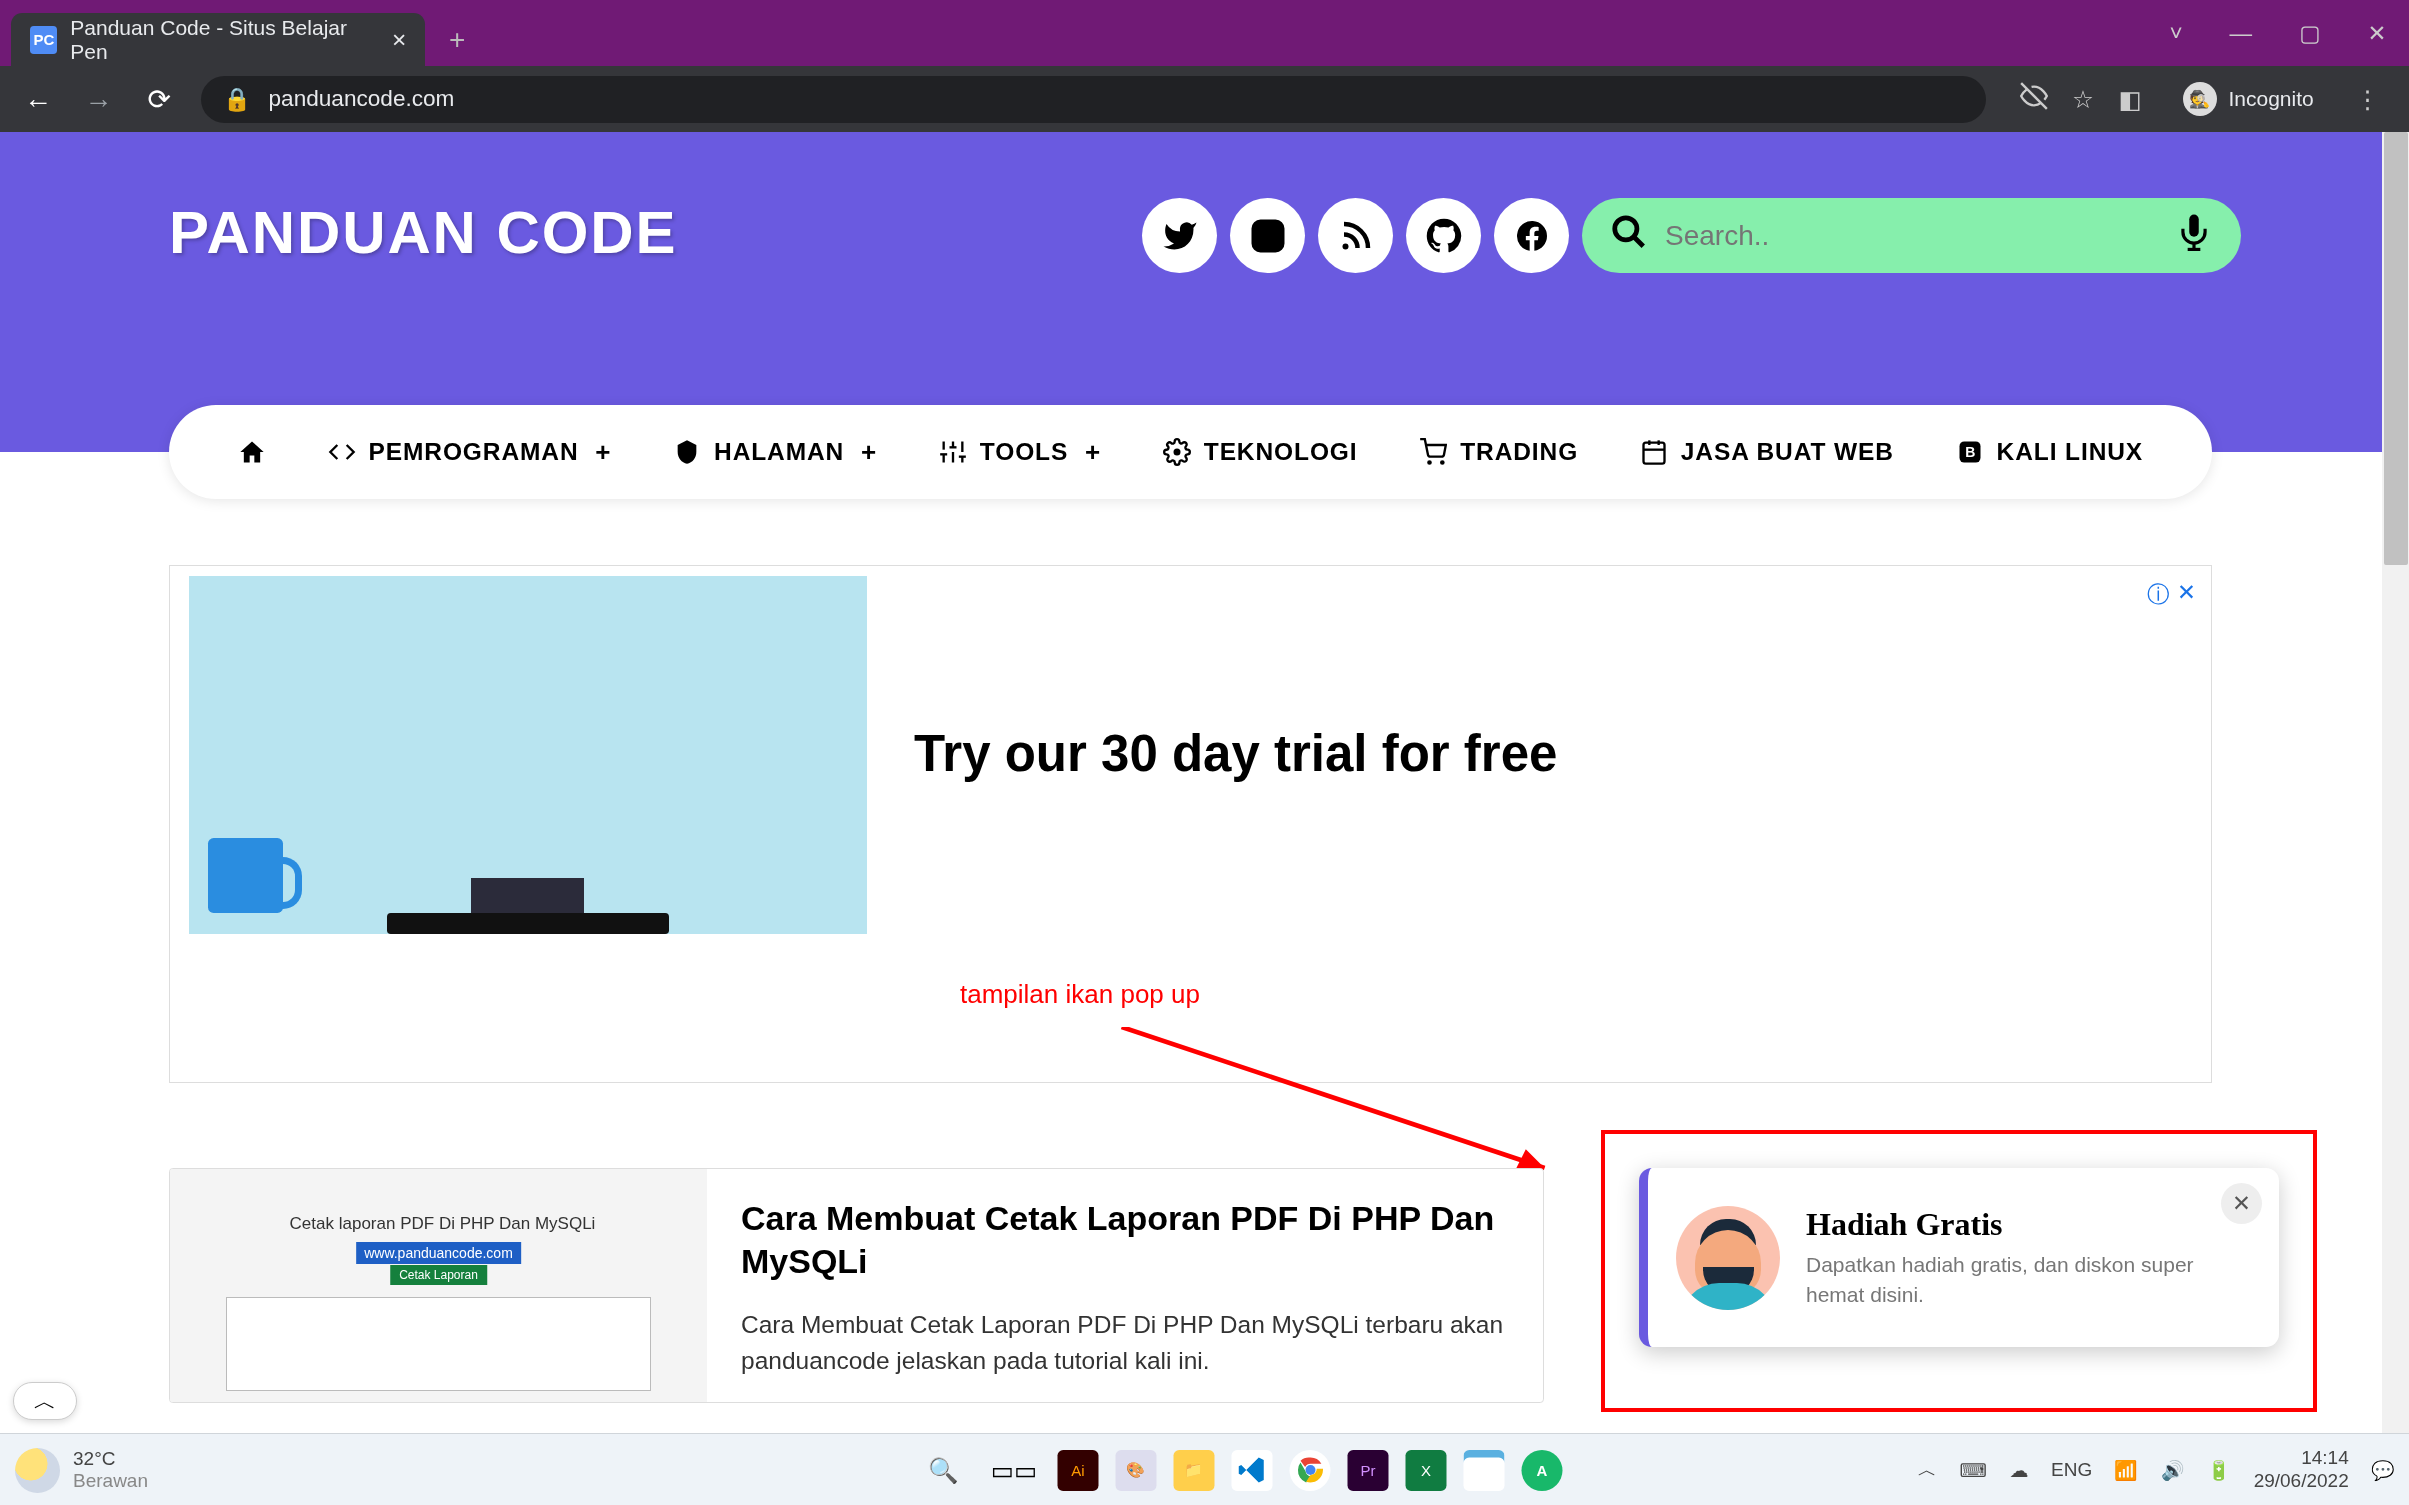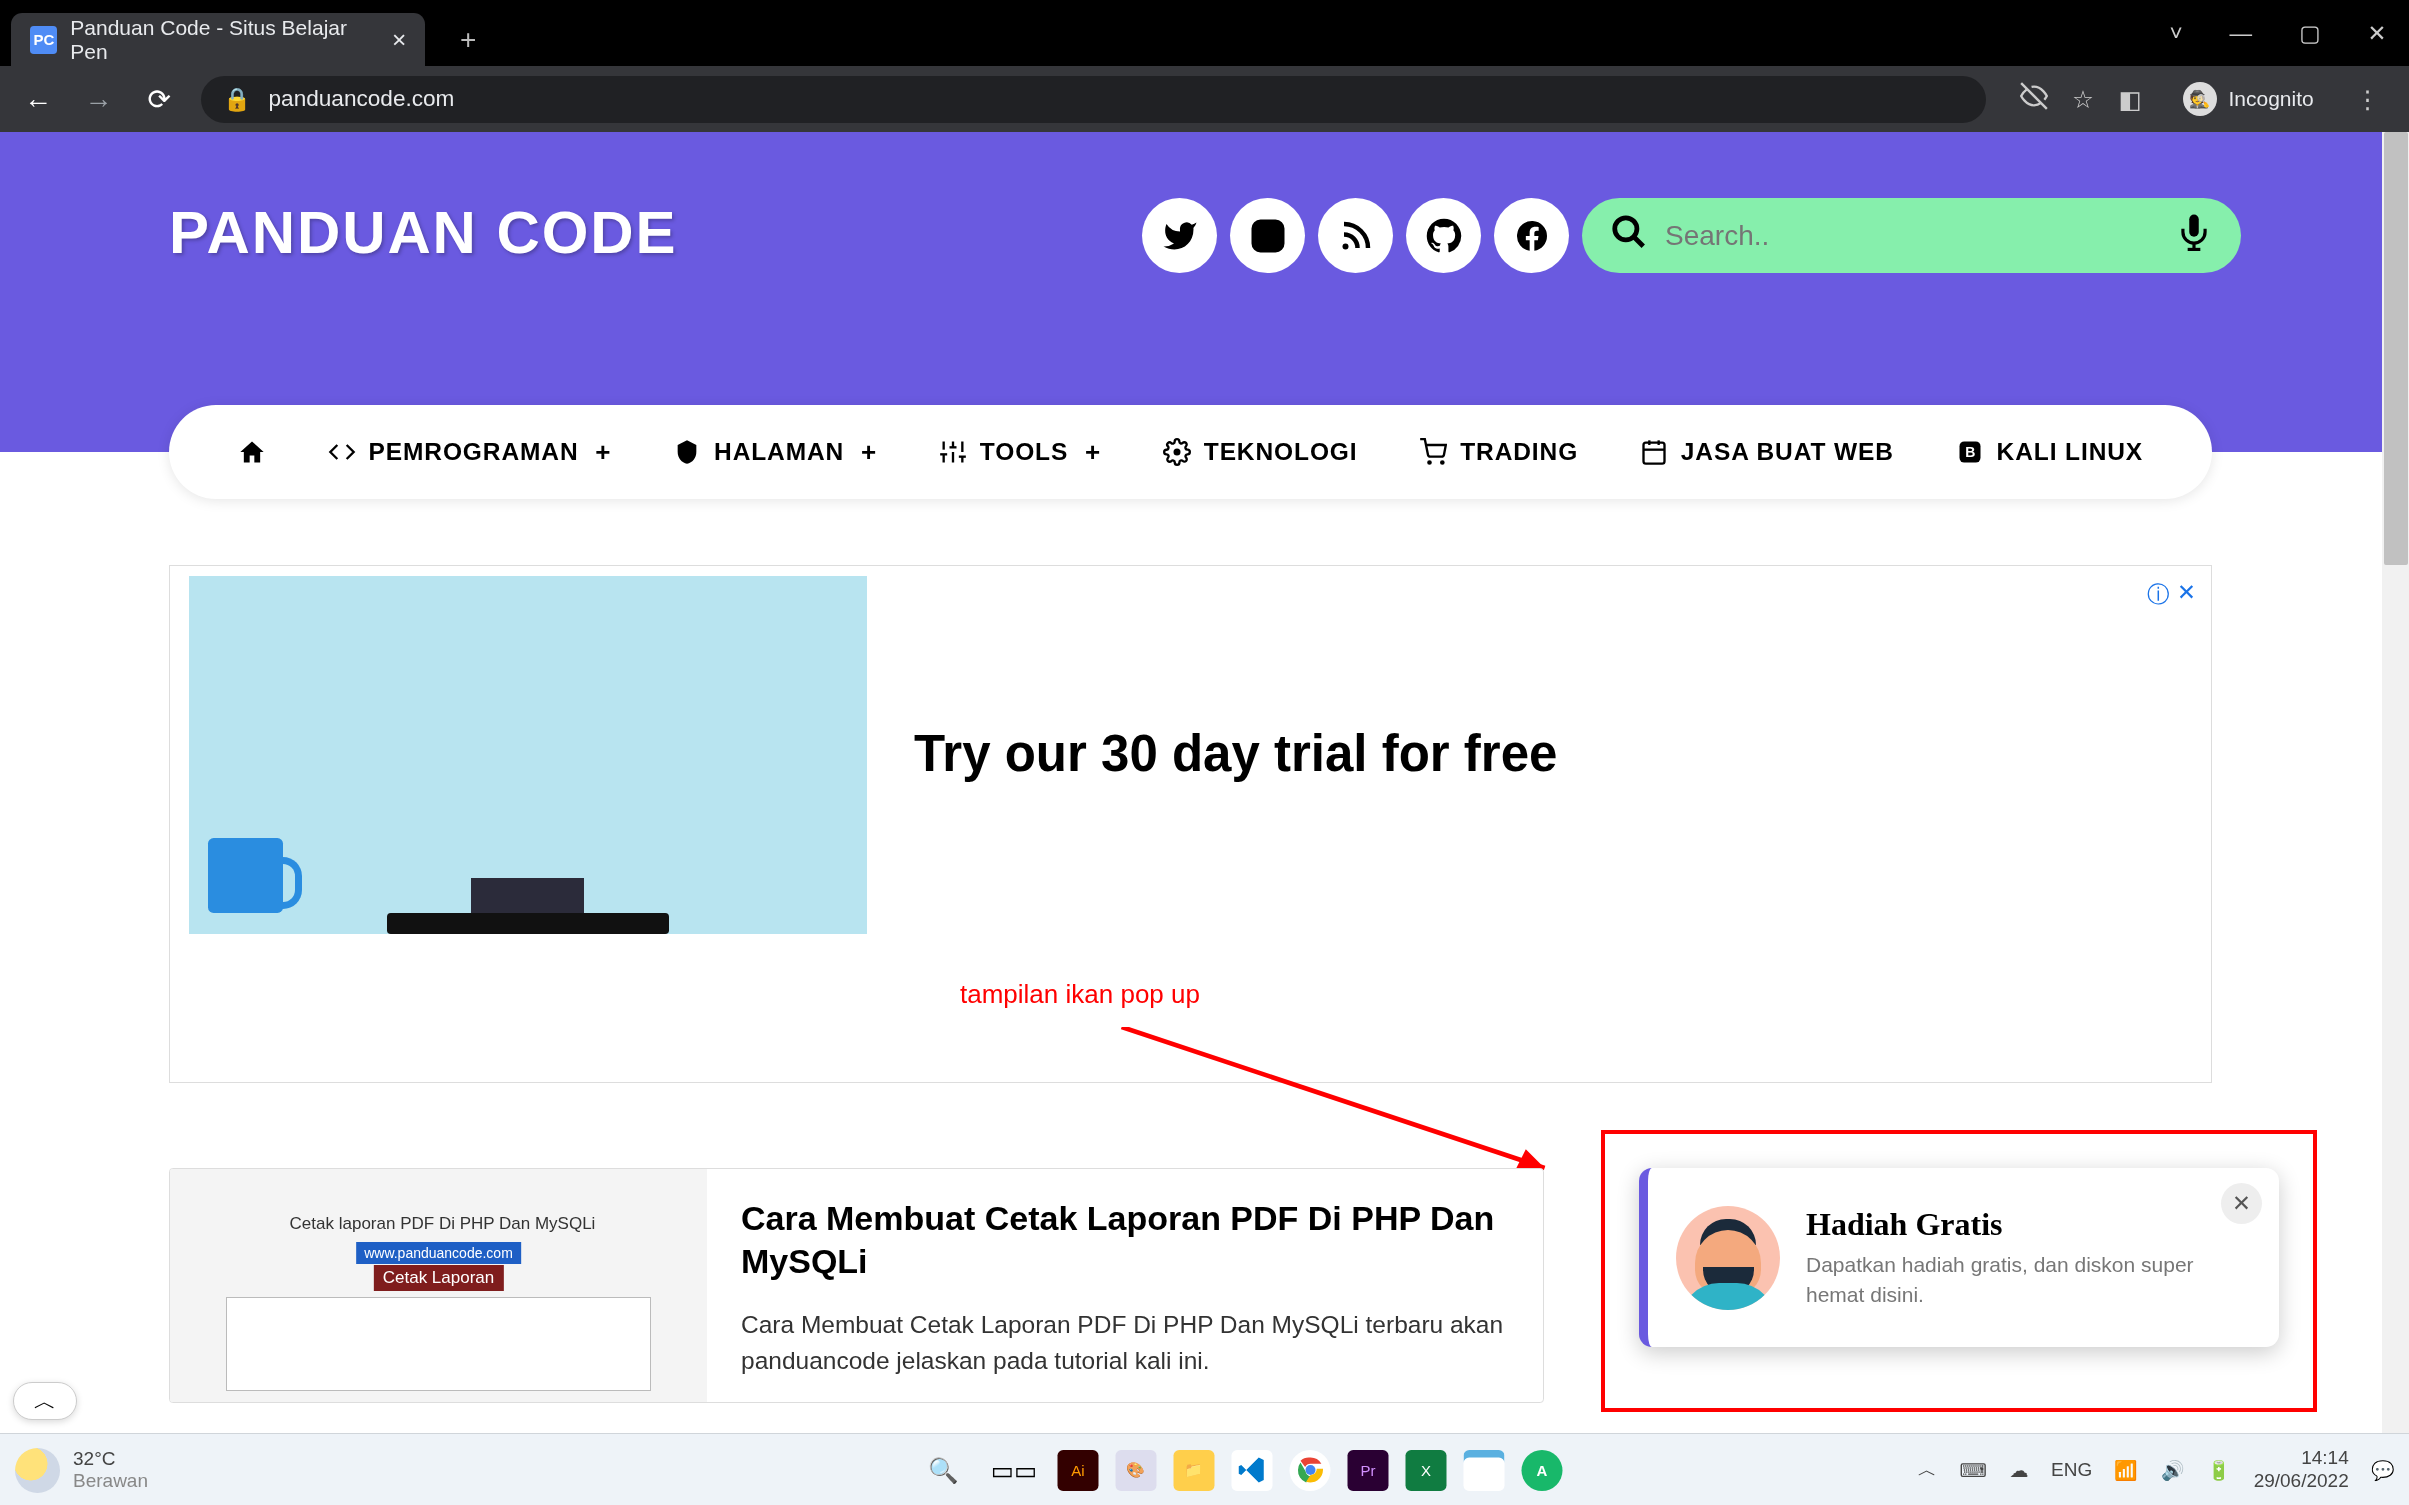--- a/index.html
+++ b/index.html
@@ -7,25 +7,24 @@
   font-family: -apple-system, BlinkMacSystemFont, 'Segoe UI', Arial, sans-serif;
   background: #202124;
   width: 2410px;
   height: 1506px;
   overflow: hidden;
   position: relative;
 }
 
 .tab-strip {
   height: 66px;
-  background: #000000;
+  background: #701a75;
   display: flex;
   align-items: flex-end;
   padding-left: 11.3px;
-  gap: 11px;
 }
 .tab {
   height: 53px;
   width: 414px;
   background: #35363a;
   border-radius: 11.3px 11.3px 0 0;
   display: flex;
   align-items: center;
   padding: 0 19px;
   color: #e8eaed;
@@ -459,21 +458,21 @@
   <div class="annot">tampilan ikan pop up</div>
   <svg class="arrow" viewBox="0 0 520 200" width="490" height="188">
     <line x1="0" y1="0" x2="450" y2="150"></line>
     <polygon points="450,150 430,130 420,150"></polygon>
   </svg>
 
   <div class="art">
     <div class="art-img">
       <div style="position:absolute;top:45px;left:8px;right:0;text-align:center;font-size:17px;font-weight:normal">Cetak laporan PDF Di PHP Dan MySQLi</div>
       <div style="position:absolute;top:73px;left:50%;transform:translateX(-50%);background:#1e5fc5;color:#fff;padding:2.8px 8.5px;font-size:14px">www.panduancode.com</div>
-      <div style="position:absolute;top:96px;left:50%;transform:translateX(-50%);background:#7f1d1d;color:#fff;padding:2.8px 9.4px;font-size:17px">Cetak Laporan</div>
+      <div style="position:absolute;top:96px;left:50%;transform:translateX(-50%);background:#15803d;color:#fff;padding:2.8px 9.4px;font-size:12px">Cetak Laporan</div>
       <div style="position:absolute;top:128px;left:56px;right:56px;height:94px;border:0.9px solid #bbb;background:#fff"></div>
     </div>
     <div class="art-body">
       <h2>Cara Membuat Cetak Laporan PDF Di PHP Dan MySQLi</h2>
       <p>Cara Membuat Cetak Laporan PDF Di PHP Dan MySQLi terbaru akan panduancode jelaskan pada tutorial kali ini.</p>
     </div>
   </div>
 
   <div class="popup-frame">
     <div class="popup">

